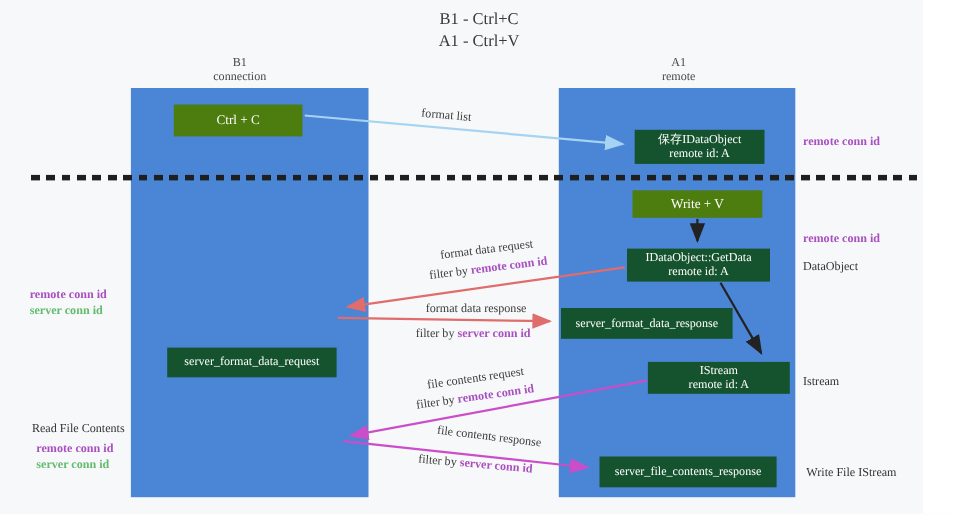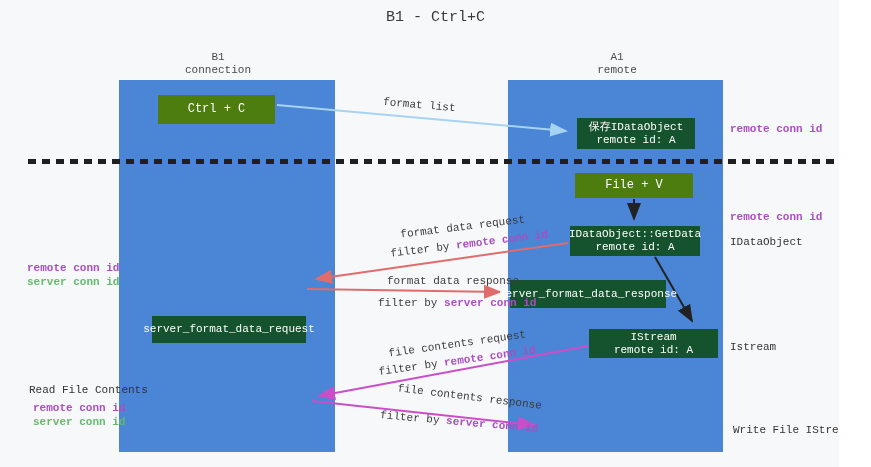--- a/index.html
+++ b/index.html
@@ -1,19 +1,19 @@
 <!DOCTYPE html>
 <html><head>
 <meta charset="utf-8">
 <style>
   html,body { margin:0; padding:0; }
   .canvas {
     position:relative; width:839px; height:467px;
     background:#f7f8f9; overflow:hidden;
-    font-family:Liberation Mono, monospace;
+    font-family:Liberation Serif, serif;
     color:#3b3b3b;
   }
   .title { position:absolute; left:0; top:8px; width:871px; text-align:center;
            font-size:15px; line-height:20px; color:#3a3a3a; }
   .col-header { position:absolute; width:140px; text-align:center;
                 font-size:11px; line-height:13px; color:#4a4a4a; }
   .lifeline { position:absolute; background:#4a85d6; }
   .dashed { position:absolute; left:28px; top:159px; width:818px; height:5px;
             background:repeating-linear-gradient(90deg,#1f1f1f 0 8px, rgba(0,0,0,0) 8px 14px); }
   .node { position:absolute; display:flex; flex-direction:column; justify-content:center;
@@ -27,20 +27,21 @@
   .flow { position:absolute; font-size:11px; color:#3c3c3c; white-space:nowrap; }
   .arrows { position:absolute; left:0; top:0; }
 </style>
 </head>
 <body>
 
 <div class="canvas">
 
   <div class="title">
     <div>B1 - Ctrl+C</div>
+    <div>A1 - Ctrl+V</div>
   </div>
 
   <div class="col-header" style="left:148px; top:51px;">
     <div>B1</div>
     <div>connection</div>
   </div>
   <div class="col-header" style="left:547px; top:51px;">
     <div>A1</div>
     <div>remote</div>
   </div>
@@ -77,21 +78,21 @@
   <div class="node green" style="left:158px; top:95px; width:117px; height:29px;">
     <span>Ctrl + C</span>
   </div>
 
   <div class="node orange" style="left:577px; top:118px; width:118px; height:31px;">
     <span>保存IDataObject</span>
     <span>remote id: A</span>
   </div>
 
   <div class="node green" style="left:575px; top:173px; width:118px; height:25px;">
-    <span>File + V</span>
+    <span>Write + V</span>
   </div>
 
   <div class="node orange" style="left:570px; top:226px; width:130px; height:30px;align-items:center;">
     <span>IDataObject::GetData</span>
     <span>remote id: A</span>
   </div>
 
   <div class="node orange" style="left:152px; top:268px; width:154px; height:27px;margin-top:48px;">
     <span>server_format_data_request</span>
   </div>
@@ -99,24 +100,27 @@
   <div class="node orange" style="left:510px; top:280px; width:156px; height:28px;">
     <span>server_format_data_response</span>
   </div>
 
   <div class="node orange" style="left:589px; top:329px; width:129px; height:29px;">
     <span>IStream</span>
     <span>remote id: A</span>
   </div>
 
 
+  <div class="node orange" style="left:545px; top:415px; width:161px; height:28px;">
+    <span>server_file_contents_response</span>
+  </div>
 
   <div class="side purple" style="left:730px; top:123px;">remote conn id</div>
   <div class="side purple" style="left:730px; top:211px;">remote conn id</div>
-  <div class="side black" style="left:730px; top:236px;">IDataObject</div>
+  <div class="side black" style="left:730px; top:236px;">DataObject</div>
   <div class="side black" style="left:730px; top:341px;">Istream</div>
   <div class="side black" style="left:733px; top:424px;">Write File IStream</div>
 
   <div class="side purple" style="left:27px; top:262px;">remote conn id</div>
   <div class="side greent" style="left:27px; top:276px;">server conn id</div>
   <div class="side black" style="left:29px; top:384px;">Read File Contents</div>
   <div class="side purple" style="left:33px; top:402px;">remote conn id</div>
   <div class="side greent" style="left:33px; top:416px;">server conn id</div>
 
   <div class="flow" style="left:383px; top:99px; transform:rotate(5deg);">format list</div>

